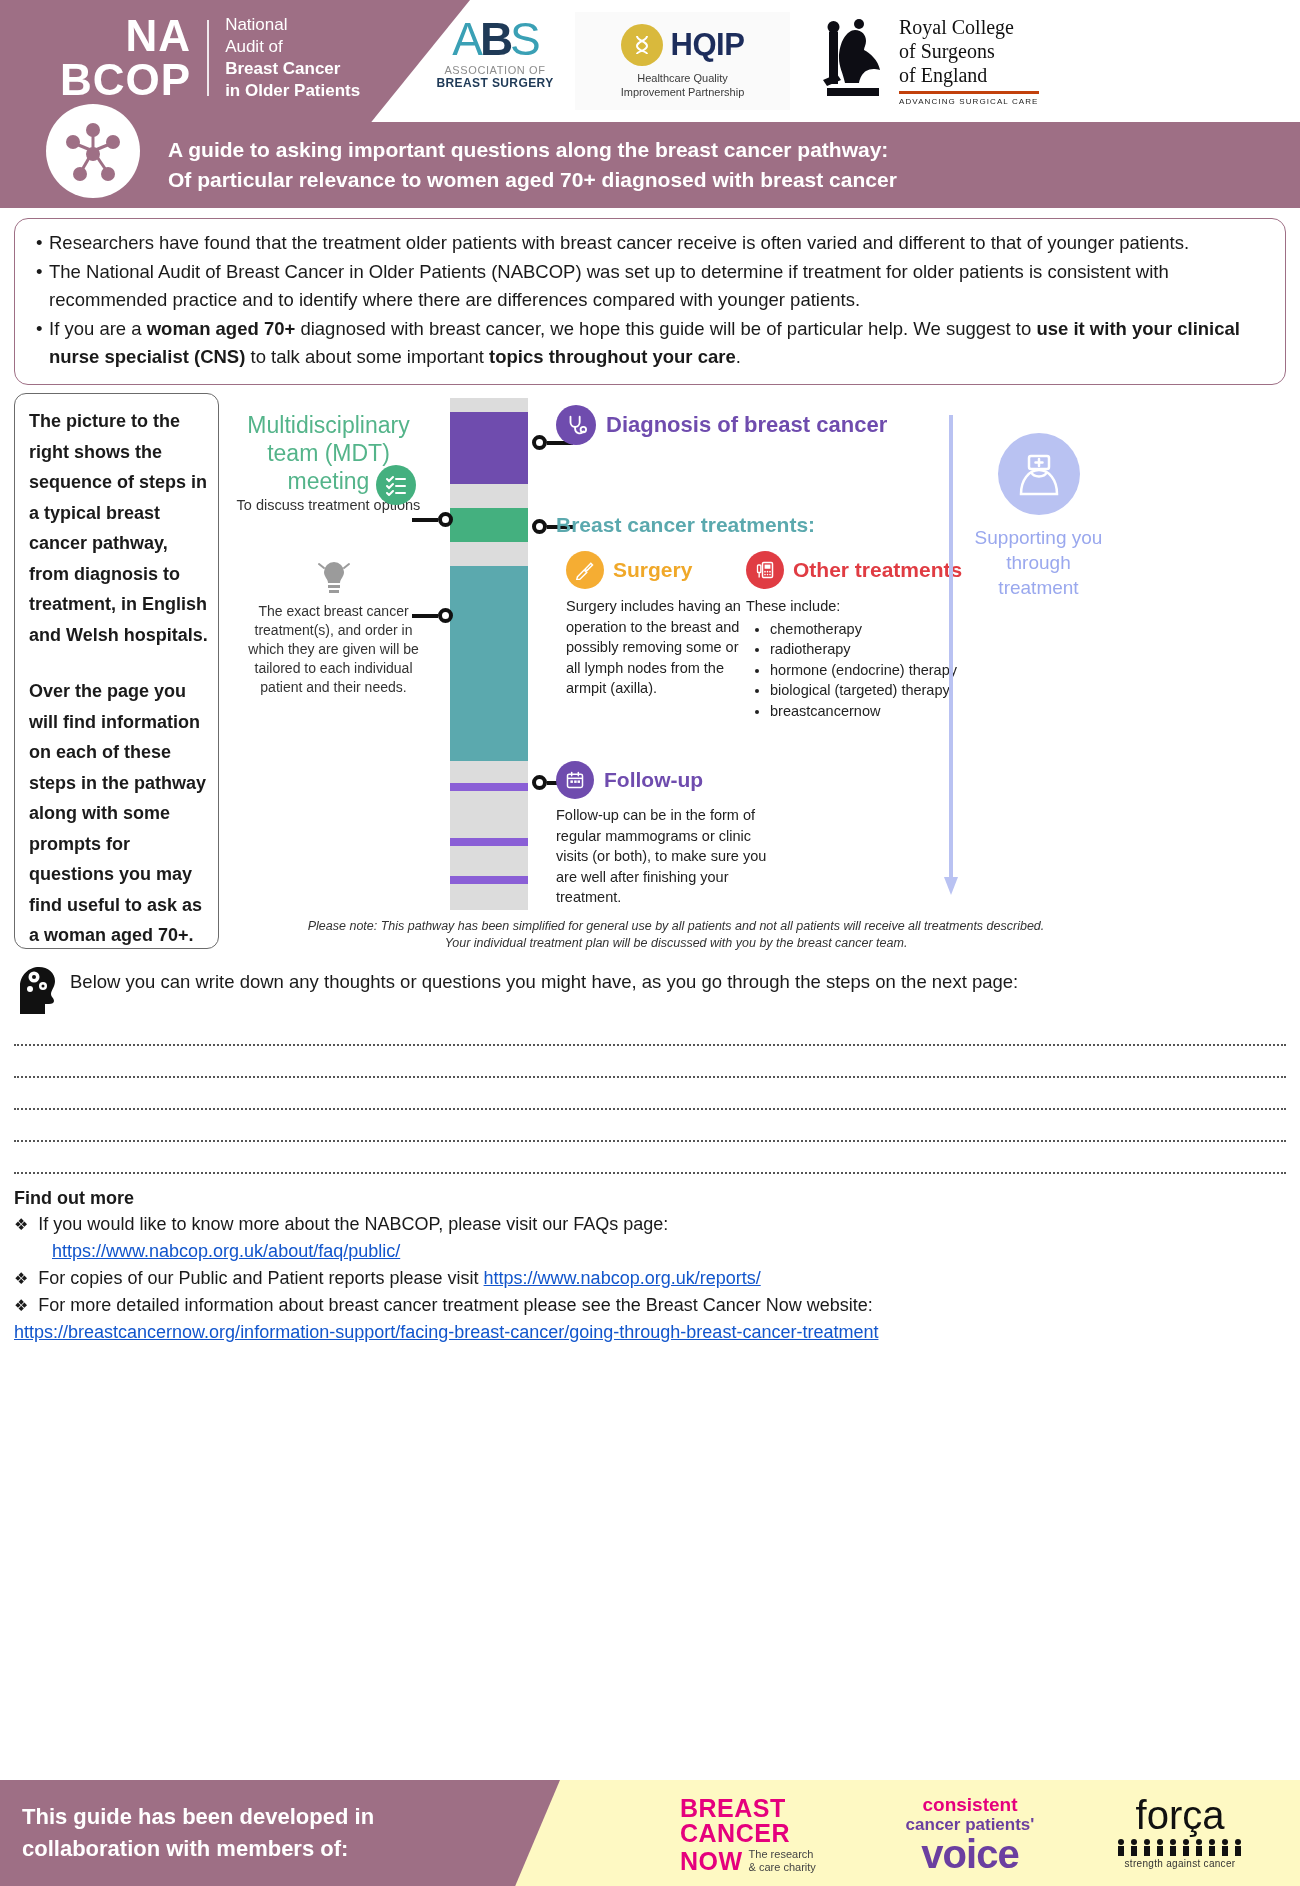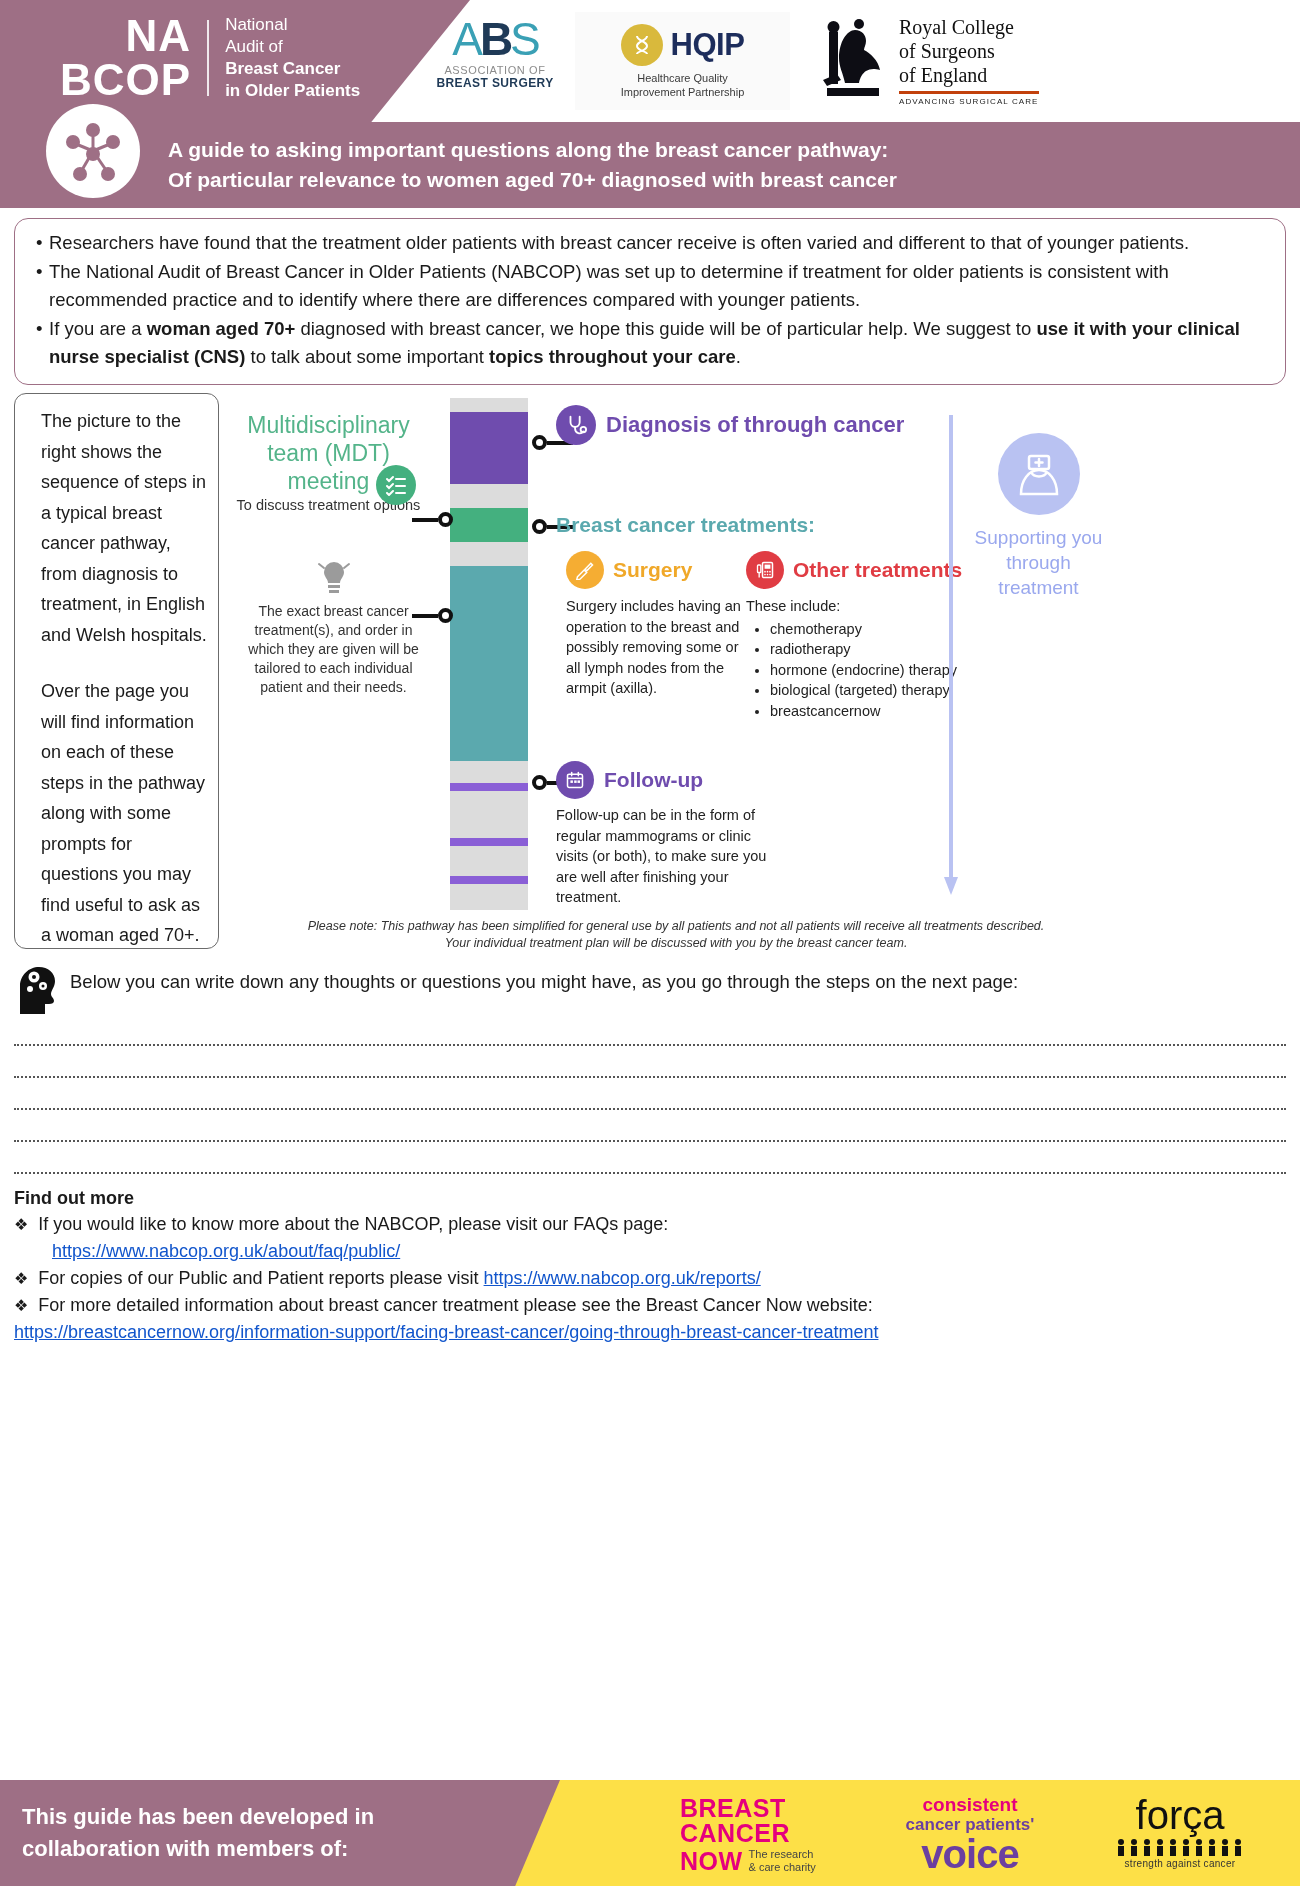--- a/index.html
+++ b/index.html
@@ -47,21 +47,21 @@
   .intro ul{margin:0;padding-left:16px;list-style:none;}
   .intro li{position:relative;font-size:18.5px;line-height:28px;margin-bottom:1px;}
   .intro li:before{content:"•";position:absolute;left:-13px;}
   .intro b{font-weight:700;}
 
   
   .middle{position:relative;margin:8px 14px 0 14px;height:565px;}
   .leftbox{position:absolute;left:0;top:0;width:205px;height:556px;border:1.4px solid #6b6b6b;
            border-radius:12px;padding:12px 10px 0 14px;box-sizing:border-box;
            font-size:18px;line-height:30.5px;}
-  .leftbox p{margin:0 0 26px 12px;}
+  .leftbox p{margin:0 0 26px 0;font-weight:bold;}
 
   .diagram{position:absolute;left:212px;top:0;right:0;height:556px;}
 
   
   .bar{position:absolute;left:224px;top:5px;width:78px;height:512px;background:#dcdcdc;}
   .seg{position:absolute;left:0;width:100%;}
 
   .node{position:absolute;display:flex;align-items:center;}
   .node .ring{width:15px;height:15px;border-radius:50%;border:4px solid #111;background:#fff;box-sizing:border-box;}
   .node .line{height:4px;background:#111;width:26px;}
@@ -120,21 +120,21 @@
 
   
   .fom{margin:14px 14px 0 14px;}
   .fom h3{margin:0 0 2px 0;font-size:18px;font-weight:700;}
   .fom-item{display:flex;gap:10px;font-size:18px;line-height:27px;align-items:flex-start;}
   .dia{font-size:16px;line-height:27px;}
   a,.link{color:#1155cc;text-decoration:underline;word-break:break-all;}
   .fom-wide{font-size:18px;line-height:27px;}
 
   
-  .footer{position:absolute;left:0;bottom:0;width:1300px;height:106px;background:#fde047;}
+  .footer{position:absolute;left:0;bottom:0;width:1300px;height:106px;background:#fef9c3;}
   .foot-plum{position:absolute;left:0;top:0;width:560px;height:106px;background:#9e6f85;
              clip-path:polygon(0 0,100% 0,92% 100%,0 100%);
              color:#fff;font-weight:700;font-size:22px;line-height:32px;
              display:flex;align-items:center;padding-left:22px;box-sizing:border-box;}
   .bcn{position:absolute;left:680px;top:16px;width:175px;}
   .bcn .l1{color:#e5007d;font-weight:700;font-size:25px;line-height:25px;letter-spacing:.5px;}
   .bcn .l4{font-size:11px;color:#444;line-height:13px;margin-top:2px;}
   .icpv{position:absolute;left:885px;top:14px;width:170px;text-align:center;}
   .icpv .t1{color:#e5007d;font-weight:700;font-size:19px;line-height:21px;}
   .icpv .t2{color:#6b3fa0;font-weight:700;font-size:17px;line-height:19px;}
@@ -316,21 +316,21 @@
     </div>
 
     <div class="diag-lbl">
       <div class="circ diag-circ">
         <svg width="22" height="22" viewBox="0 0 24 24" aria-hidden="true">
           <path d="M6 3v6a5 5 0 0 0 10 0V3" stroke="#fff" stroke-width="2" fill="none" stroke-linecap="round"></path>
           <path d="M11 14v2a5 5 0 0 0 9 3" stroke="#fff" stroke-width="2" fill="none" stroke-linecap="round"></path>
           <circle cx="20" cy="17" r="3" stroke="#fff" stroke-width="2" fill="none"></circle>
         </svg>
       </div>
-      <div class="diag-txt">Diagnosis of through cancer</div>
+      <div class="diag-txt">Diagnosis of breast cancer</div>
     </div>
 
     <div class="treat-hd">Breast cancer treatments:</div>
 
     <div class="tcol surgery">
       <div class="tcol-hd">
         <div class="circ sur-circ">
           <svg width="20" height="20" viewBox="0 0 24 24" aria-hidden="true">
             <path d="M3 20l8-8 3 3-8 8-4 1z" stroke="#fff" stroke-width="1.8" fill="none"></path>
             <path d="M12 11l7-7 2 2-7 7z" stroke="#fff" stroke-width="1.8" fill="none"></path>

